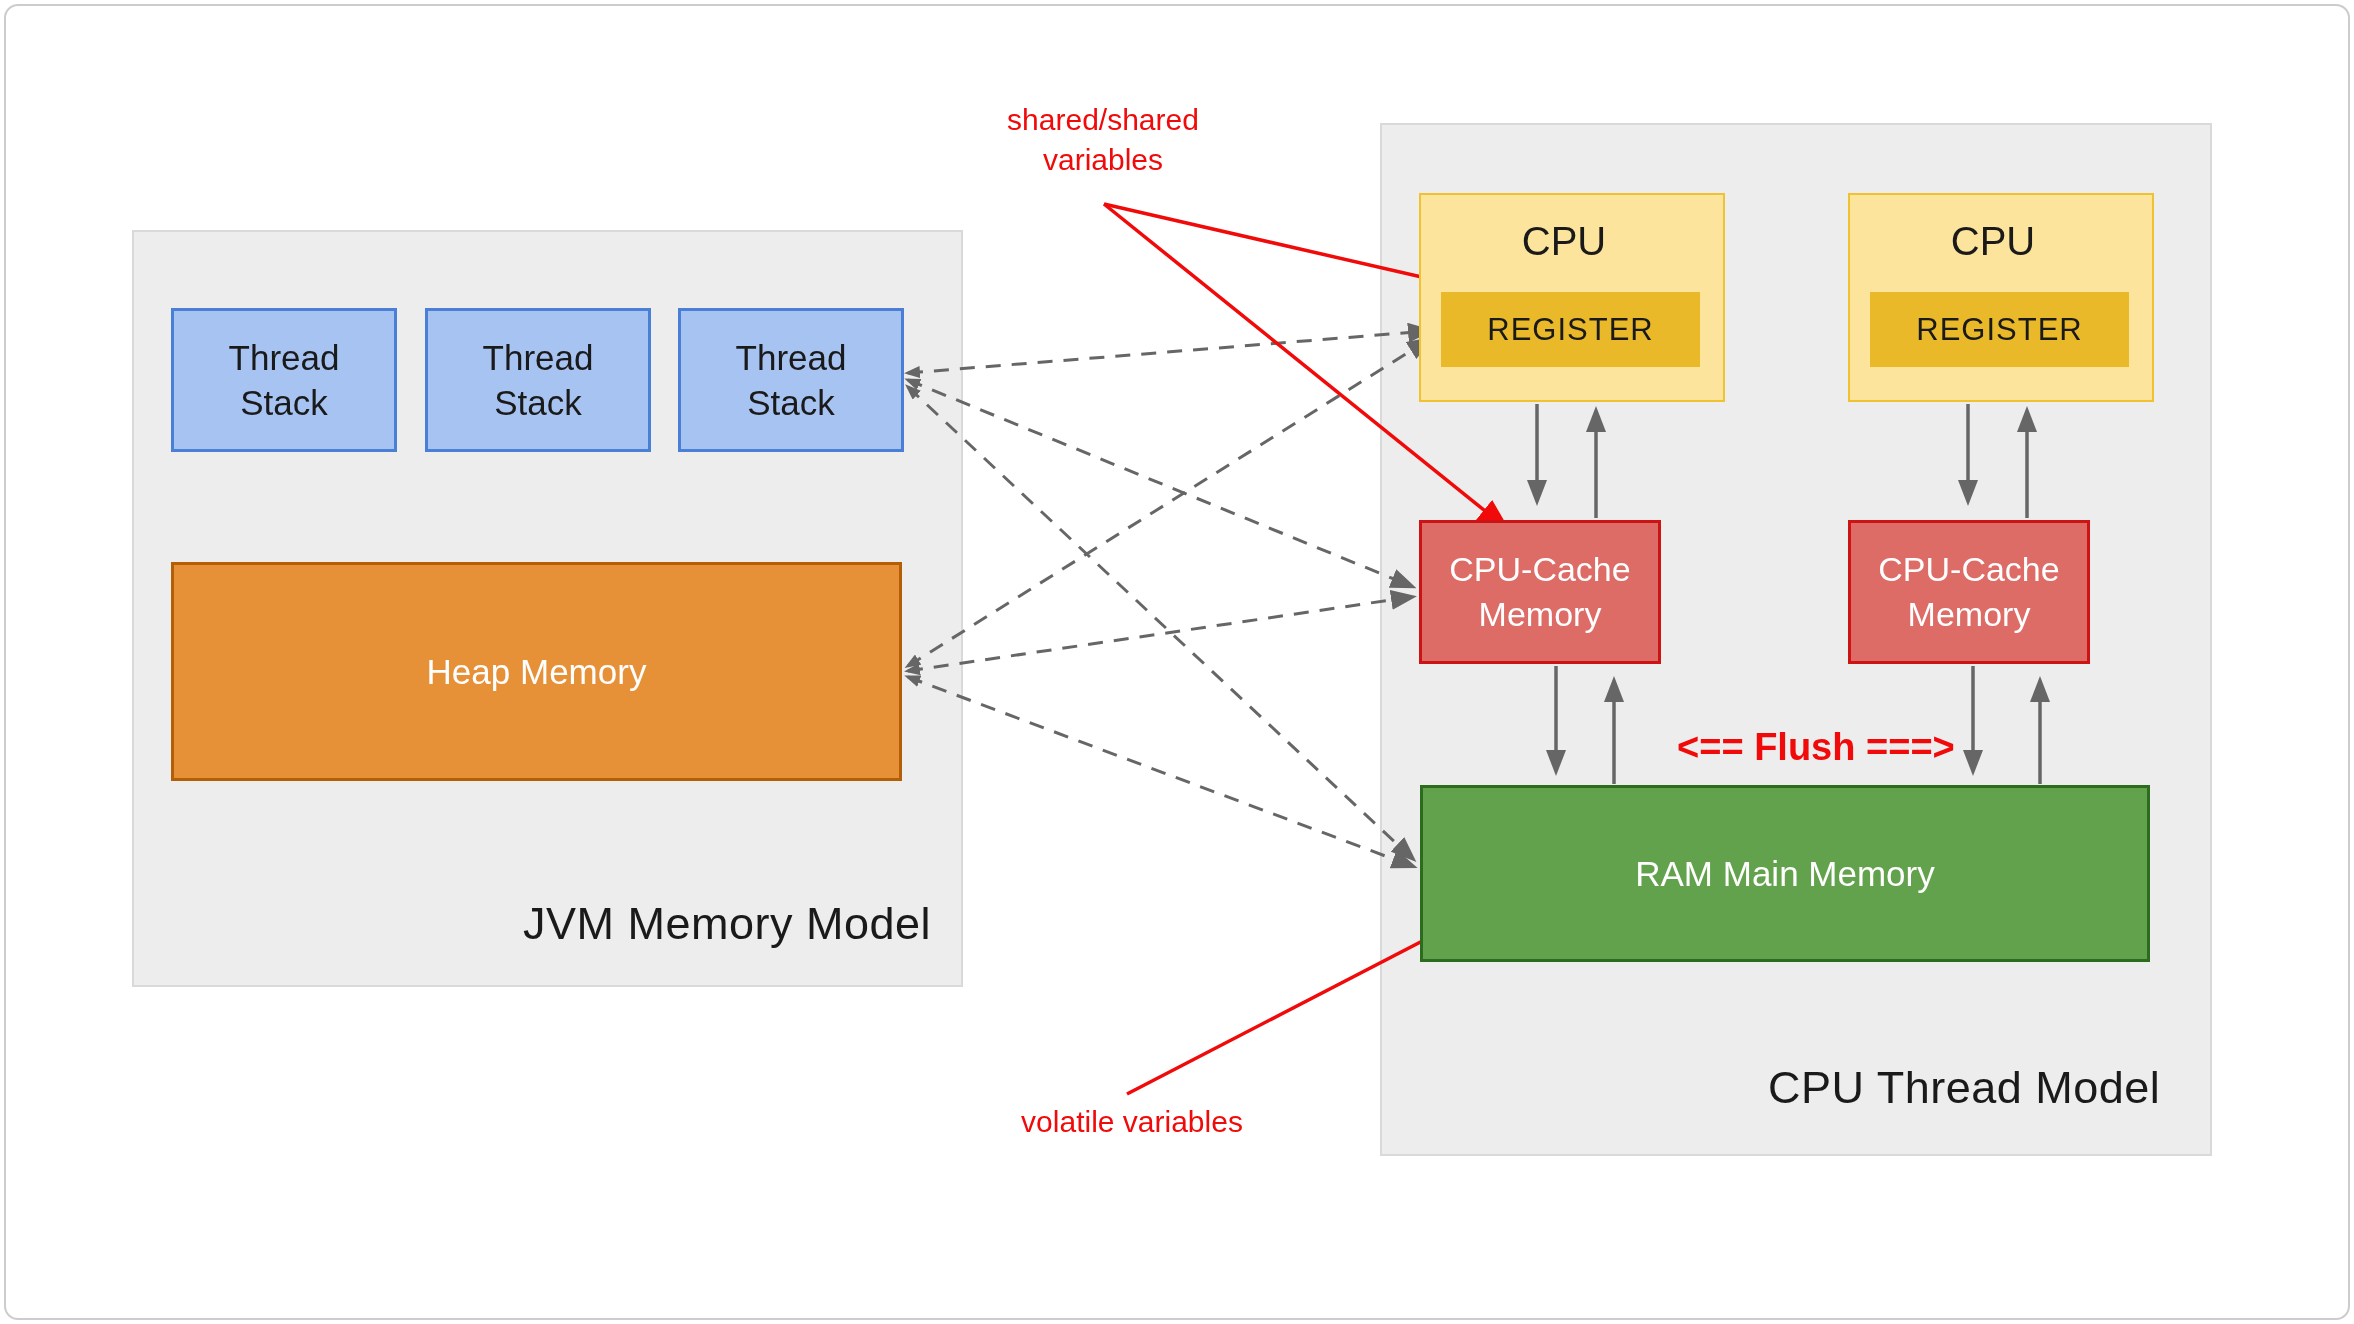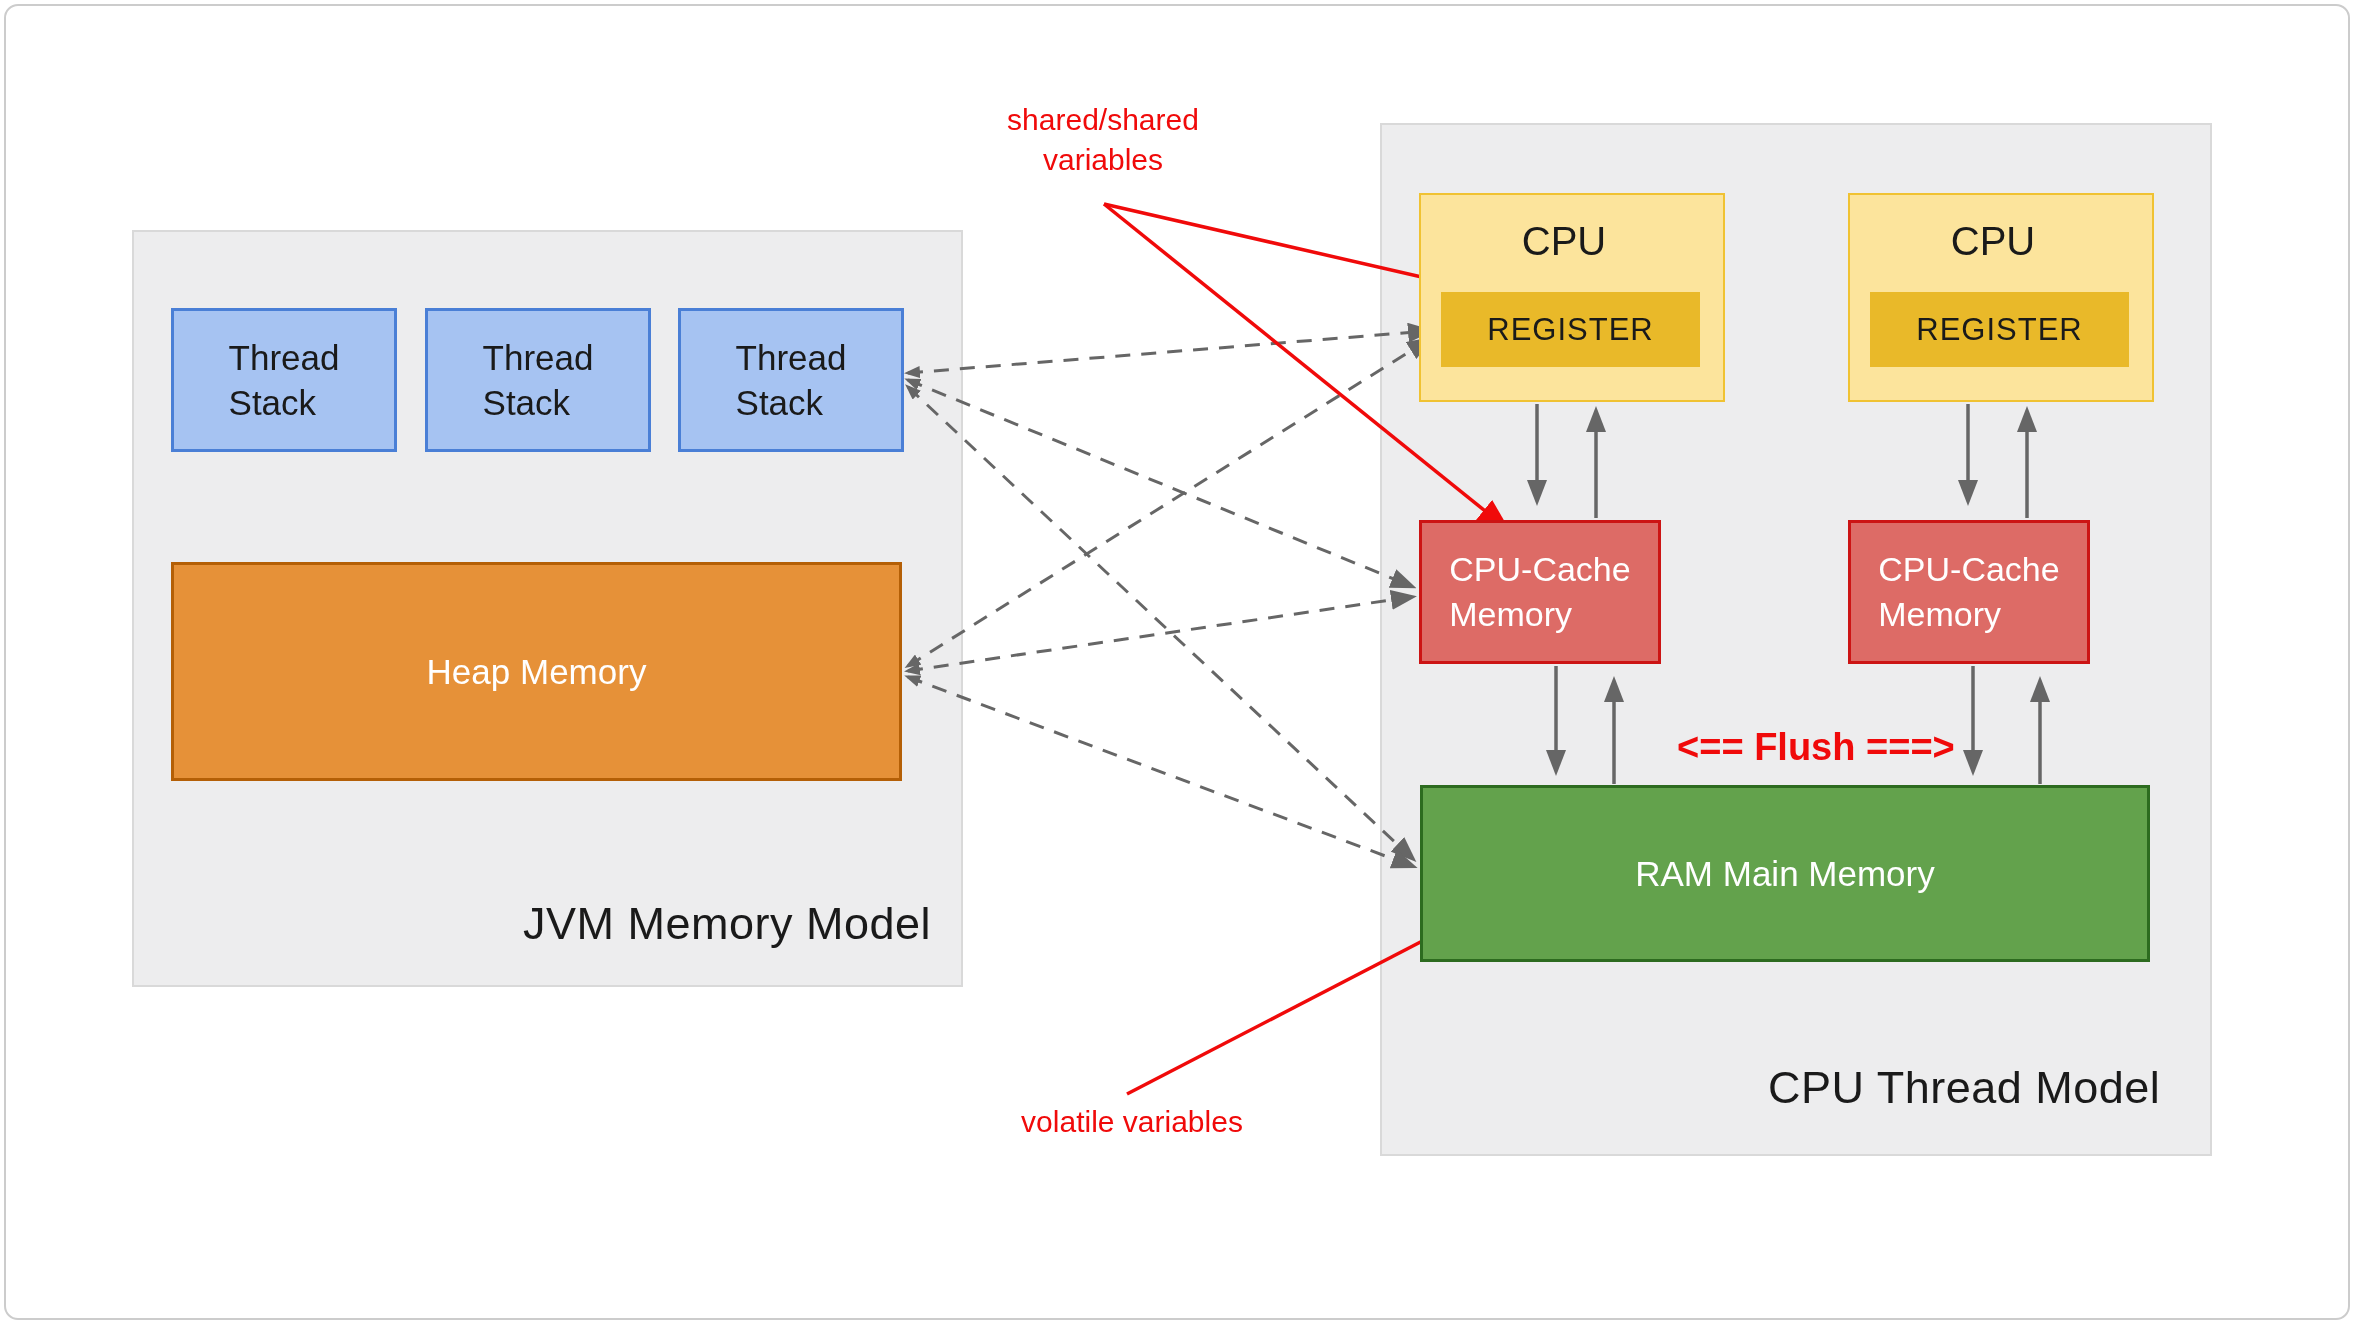--- a/index.html
+++ b/index.html
@@ -21,21 +21,21 @@
   .abs{position:absolute;box-sizing:border-box;}
 
   .model-container{background:var(--container_fill);border:2px solid var(--container_border);}
   .jvm-container{left:132px;top:230px;width:831px;height:757px;}
   .cpu-container{left:1380px;top:123px;width:832px;height:1033px;}
 
   .model-title{font-size:45px;white-space:nowrap;letter-spacing:0.5px;}
   .jvm-title{left:523px;top:898px;}
   .cpu-title{left:1768px;top:1062px;}
 
-  .box{display:flex;align-items:center;justify-content:center;text-align:left;}
+  .box{display:flex;align-items:center;justify-content:center;text-align:center;}
 
   .thread-stack{width:226px;height:144px;top:308px;background:var(--blue_fill);
     border:3px solid var(--blue_border);font-size:35px;line-height:45px;white-space:pre-line;}
   .ts1{left:171px;} .ts2{left:425px;} .ts3{left:678px;}
 
   .heap{left:171px;top:562px;width:731px;height:219px;background:var(--orange_fill);
     border:3px solid var(--orange_border);color:#ffffff;font-size:35px;}
 
   .cpu-box{top:193px;width:306px;height:209px;background:var(--yellow_fill);border:2.5px solid var(--yellow_border);}
   .cpu1{left:1419px;} .cpu2{left:1848px;}

